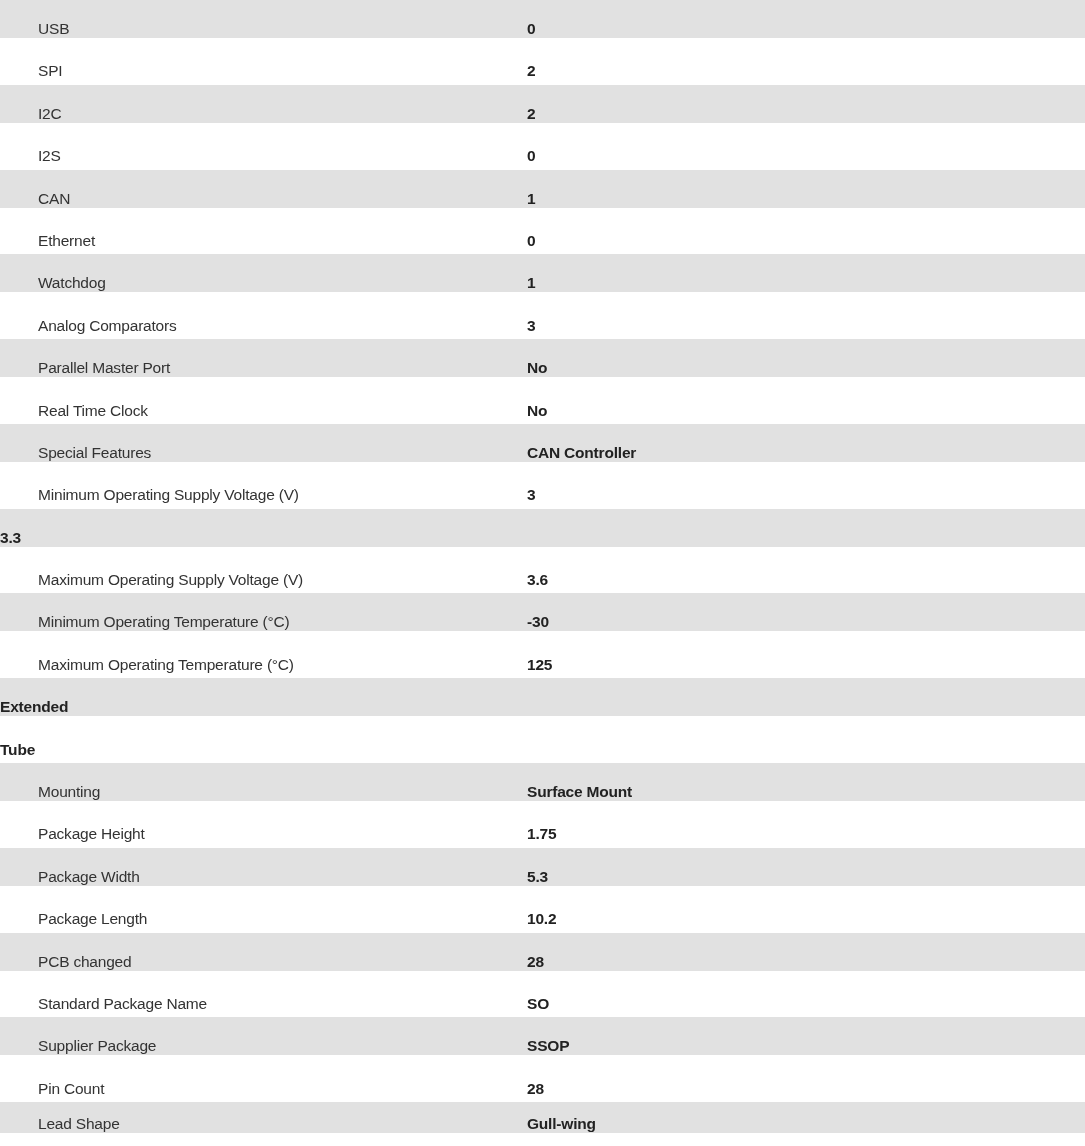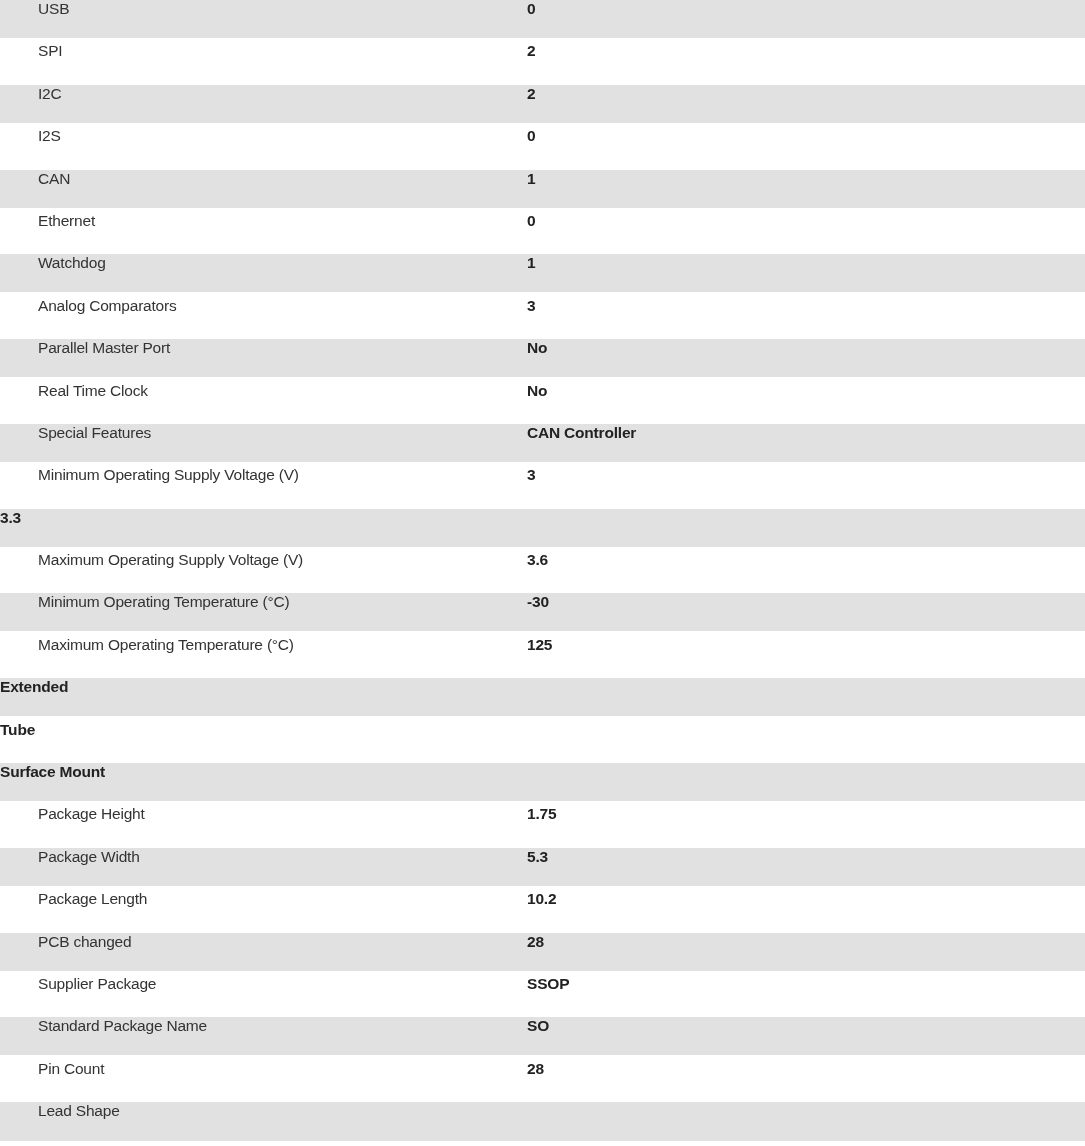--- a/index.html
+++ b/index.html
@@ -11,32 +11,31 @@
     width: 1085px;
     height: 1146px;
     overflow: hidden;
     font-family: "Liberation Sans", sans-serif;
   }
   .spec-table {
     width: 1085px;
   }
   .spec-row {
     display: flex;
-    align-items: flex-start;
+    align-items: flex-end;
     height: 38px;
     margin-bottom: 4.4px;
     background: #ffffff;
   }
   .spec-row:nth-child(odd) {
     background: #e1e1e1;
   }
   .spec-row:last-child {
-    height: 39px;
+    height: 31px;
     margin-bottom: 12px;
-    flex-direction: column;
   }
   .spec-label {
     flex: 0 0 527px;
     box-sizing: border-box;
     padding-left: 38px;
     font-size: 15.5px;
     letter-spacing: -0.2px;
     color: #333333;
     white-space: nowrap;
   }
@@ -134,20 +133,21 @@
 
   <div class="spec-row">
     <div class="spec-value">Extended</div>
   </div>
 
   <div class="spec-row">
     <div class="spec-value">Tube</div>
   </div>
 
   <div class="spec-row">
+    <div class="spec-label">Mounting</div>
     <div class="spec-value">Surface Mount</div>
   </div>
 
   <div class="spec-row">
     <div class="spec-label">Package Height</div>
     <div class="spec-value">1.75</div>
   </div>
 
   <div class="spec-row">
     <div class="spec-label">Package Width</div>
@@ -158,27 +158,27 @@
     <div class="spec-label">Package Length</div>
     <div class="spec-value">10.2</div>
   </div>
 
   <div class="spec-row">
     <div class="spec-label">PCB changed</div>
     <div class="spec-value">28</div>
   </div>
 
   <div class="spec-row">
-    <div class="spec-label">Supplier Package</div>
-    <div class="spec-value">SSOP</div>
+    <div class="spec-label">Standard Package Name</div>
+    <div class="spec-value">SO</div>
   </div>
 
   <div class="spec-row">
-    <div class="spec-label">Standard Package Name</div>
-    <div class="spec-value">SO</div>
+    <div class="spec-label">Supplier Package</div>
+    <div class="spec-value">SSOP</div>
   </div>
 
   <div class="spec-row">
     <div class="spec-label">Pin Count</div>
     <div class="spec-value">28</div>
   </div>
 
   <div class="spec-row">
     <div class="spec-label">Lead Shape</div>
     <div class="spec-value">Gull-wing</div>

